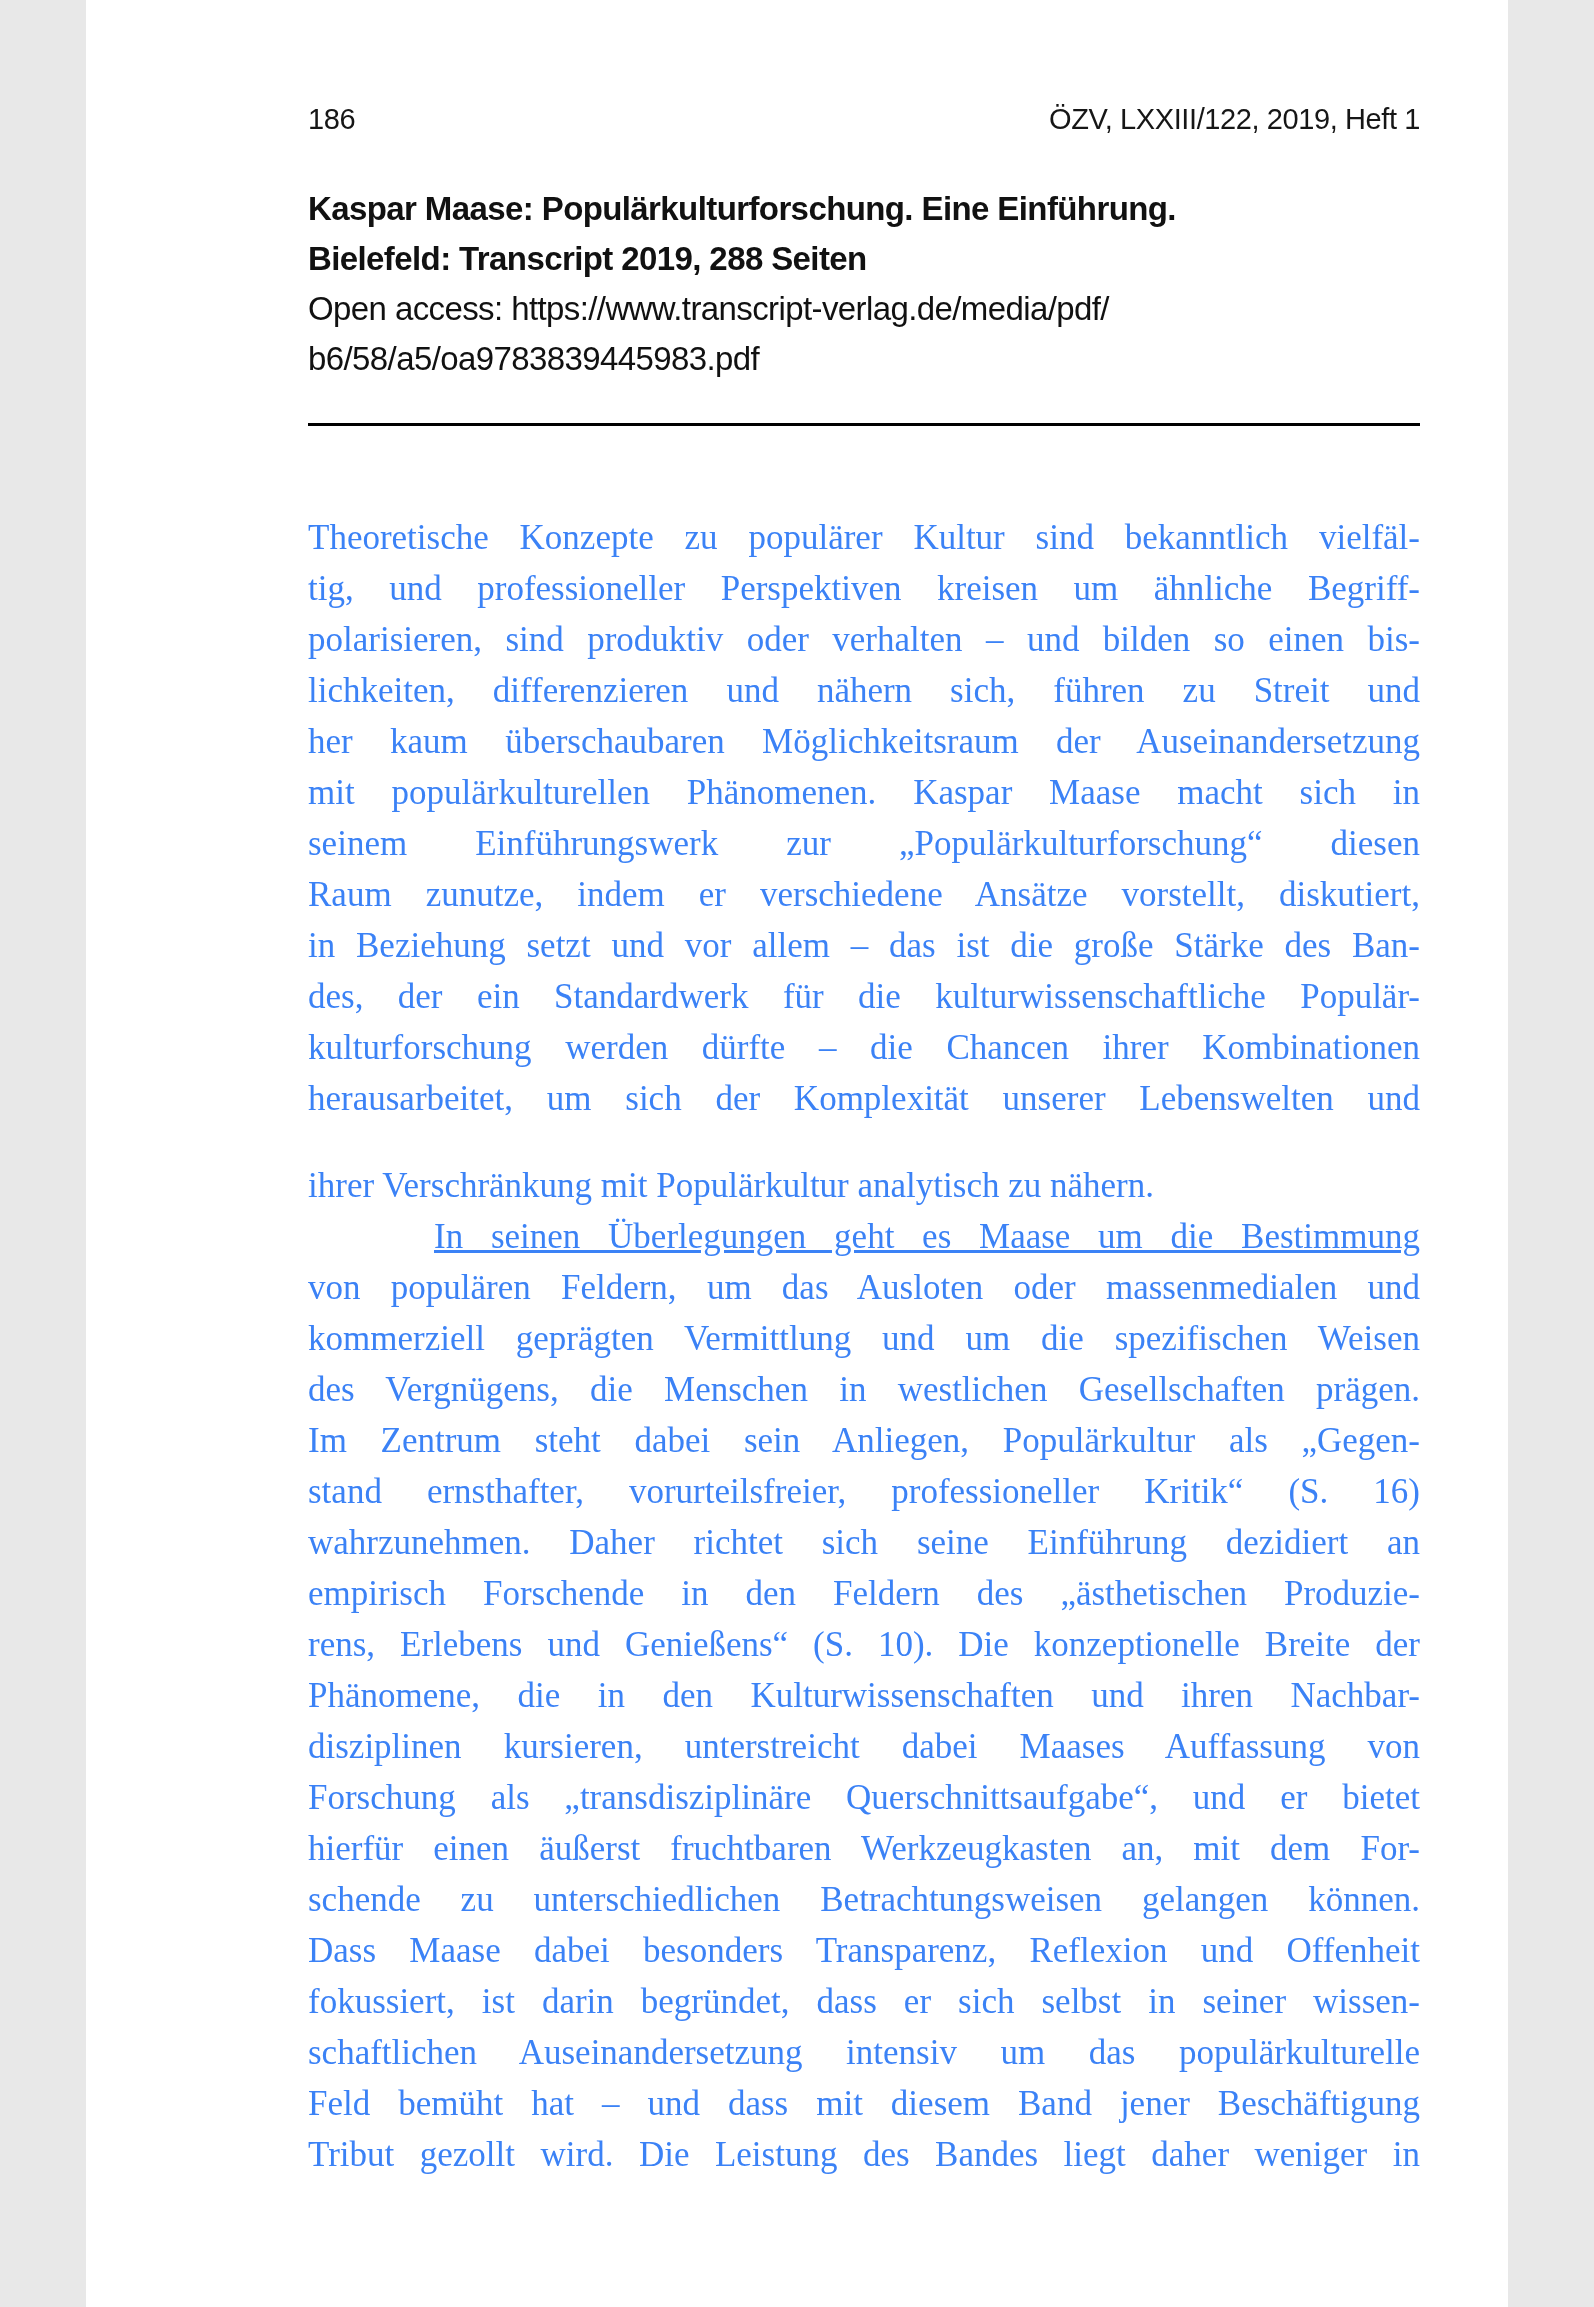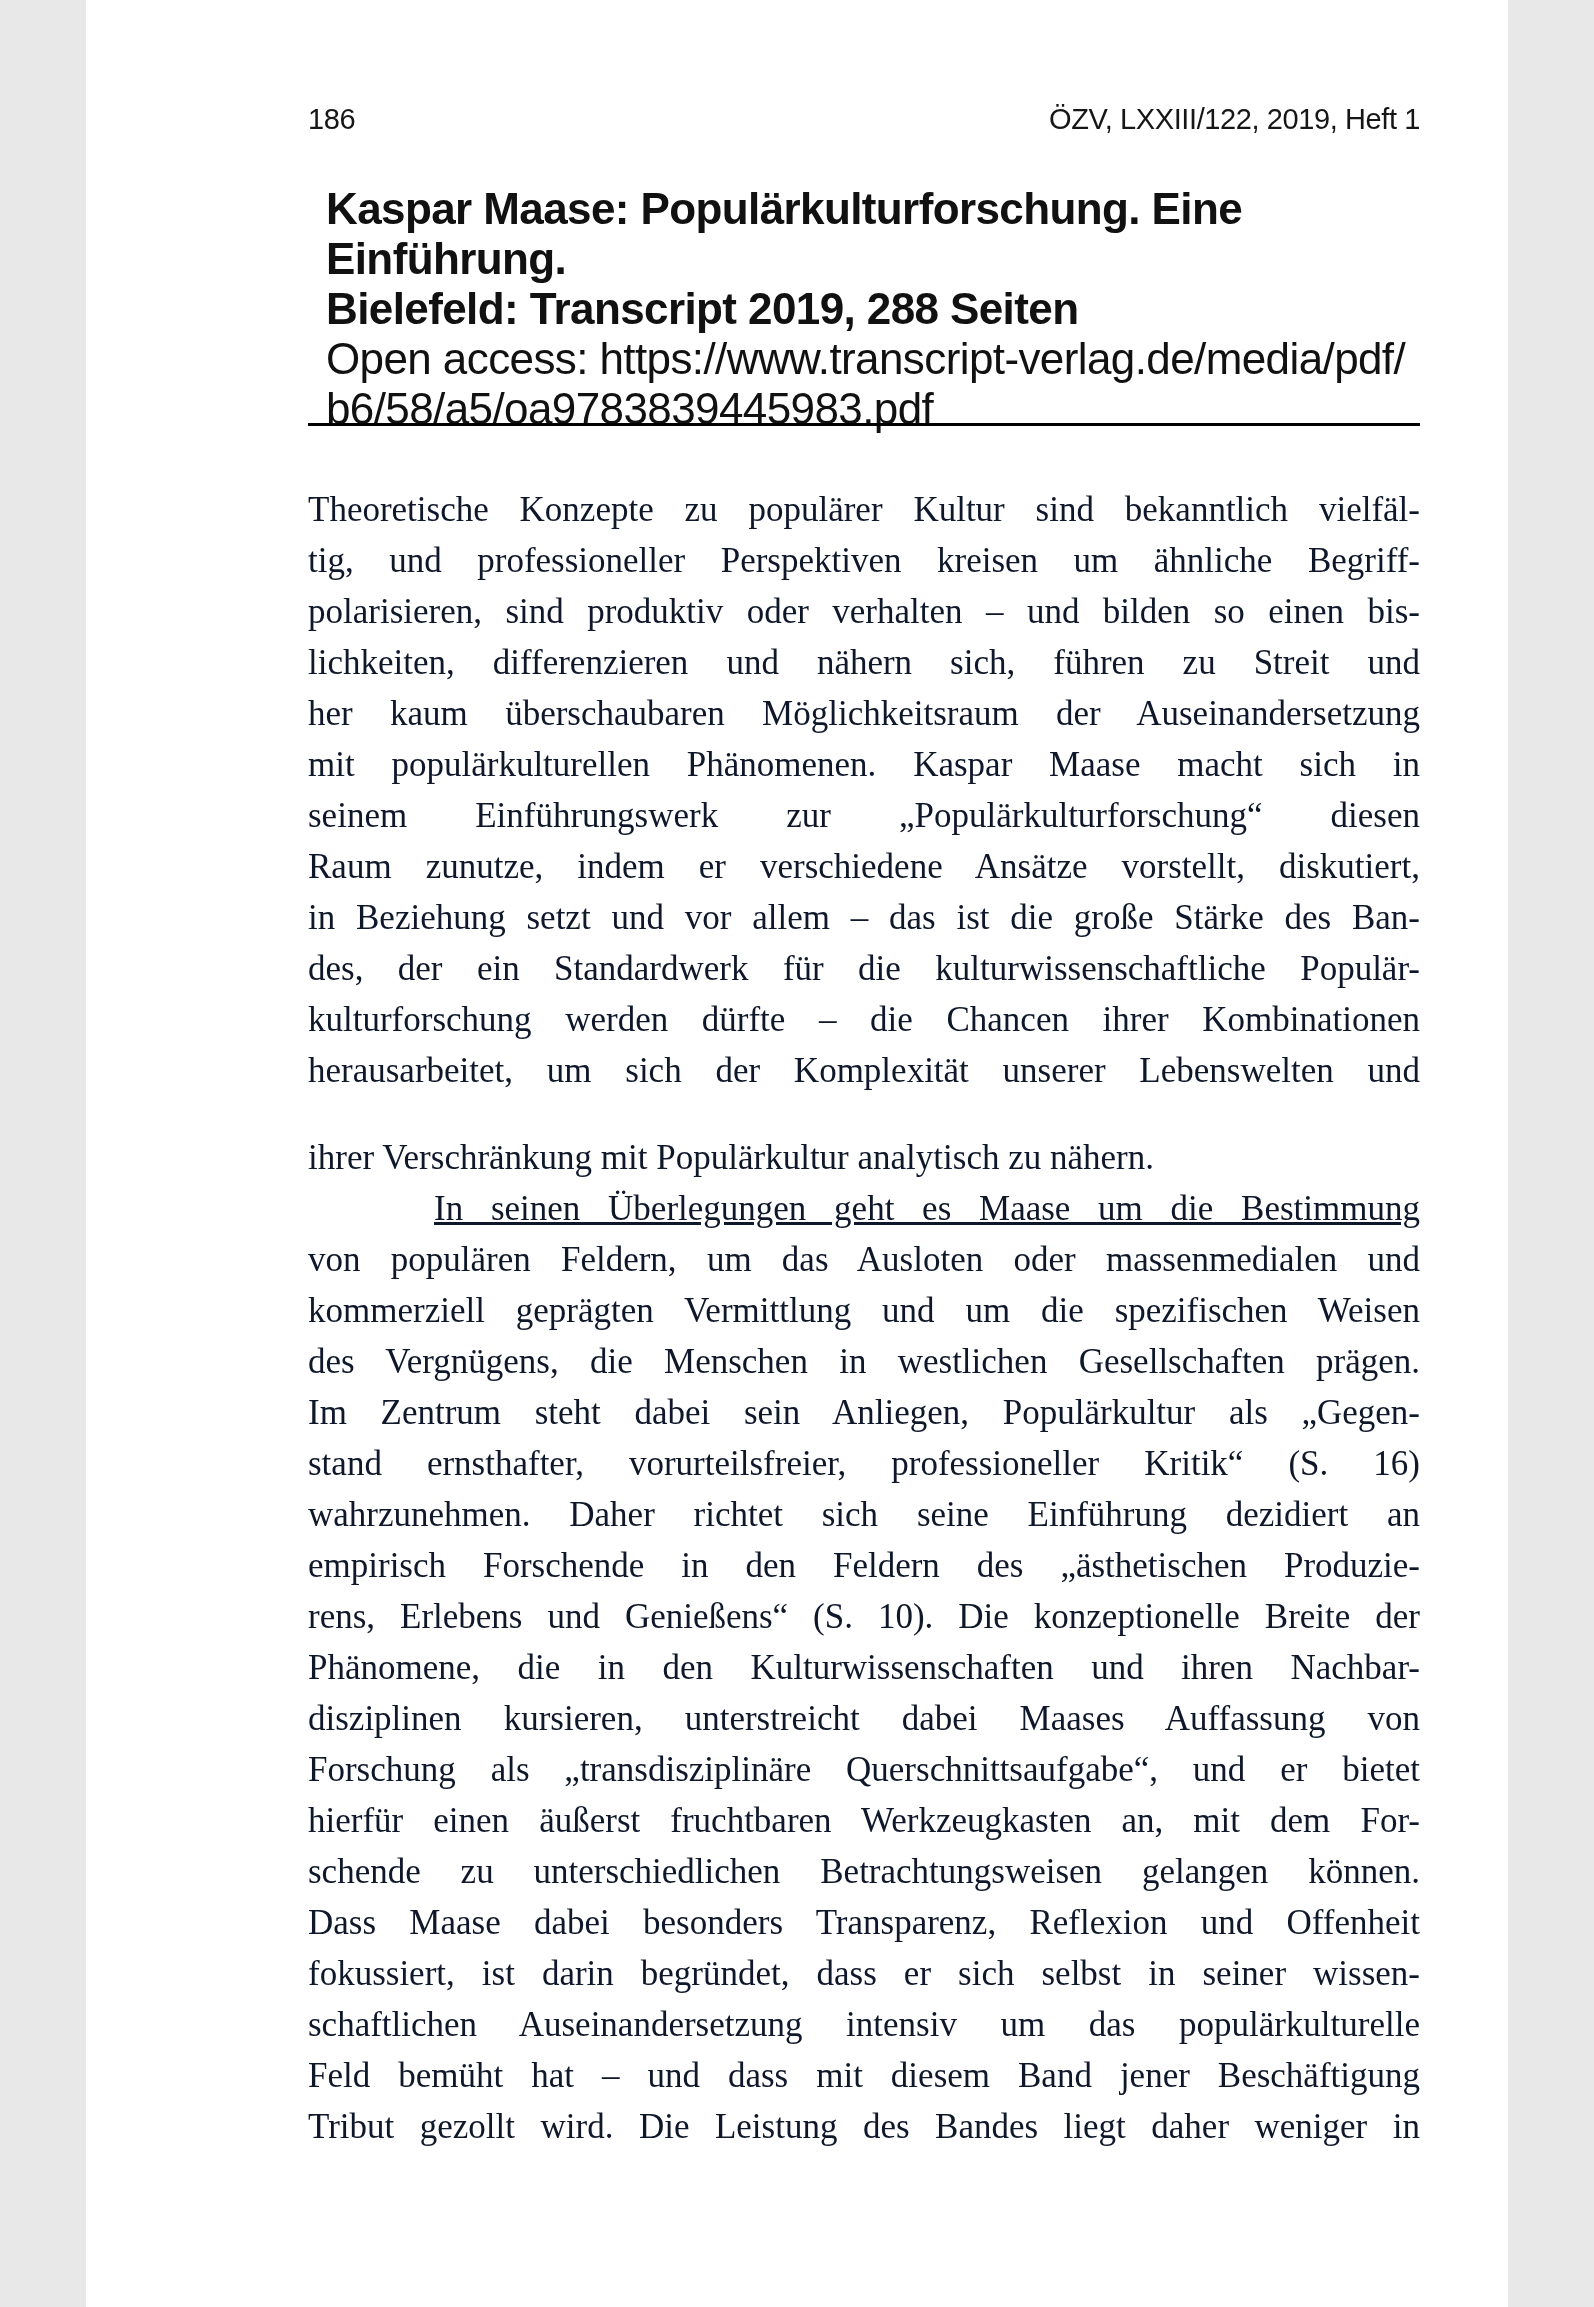--- a/index.html
+++ b/index.html
@@ -23,48 +23,48 @@
     font-family: "Liberation Sans", sans-serif;
     font-size: 29px;
     line-height: 35px;
     letter-spacing: -0.4px;
     color: #161616;
   }
   
   .headblock {
     position: absolute;
     top: 184px;
-    left: 240px;
+    left: 222px;
     width: 1112px;
     font-family: "Liberation Sans", sans-serif;
-    font-size: 44px;
+    font-size: 33px;
     line-height: 50px;
     letter-spacing: -0.6px;
     color: #111111;
   }
   .headblock .bold { font-weight: 700; }
   
   .rule {
     position: absolute;
     top: 423px;
     left: 222px;
     width: 1112px;
     height: 3.2px;
     background: #000000;
   }
   
   .bodytext {
     position: absolute;
-    top: 484px;
+    top: 512px;
     left: 222px;
     width: 1112px;
     font-family: "Liberation Serif", serif;
     font-size: 35px;
     line-height: 51px;
-    color: #0f172a;
+    color: #3b82f6;
   }
   .bline {
     text-align: justify;
     text-align-last: justify;
     -moz-text-align-last: justify;
     height: 51px;
     overflow: hidden;
     white-space: normal;
   }
   .bline.end {

